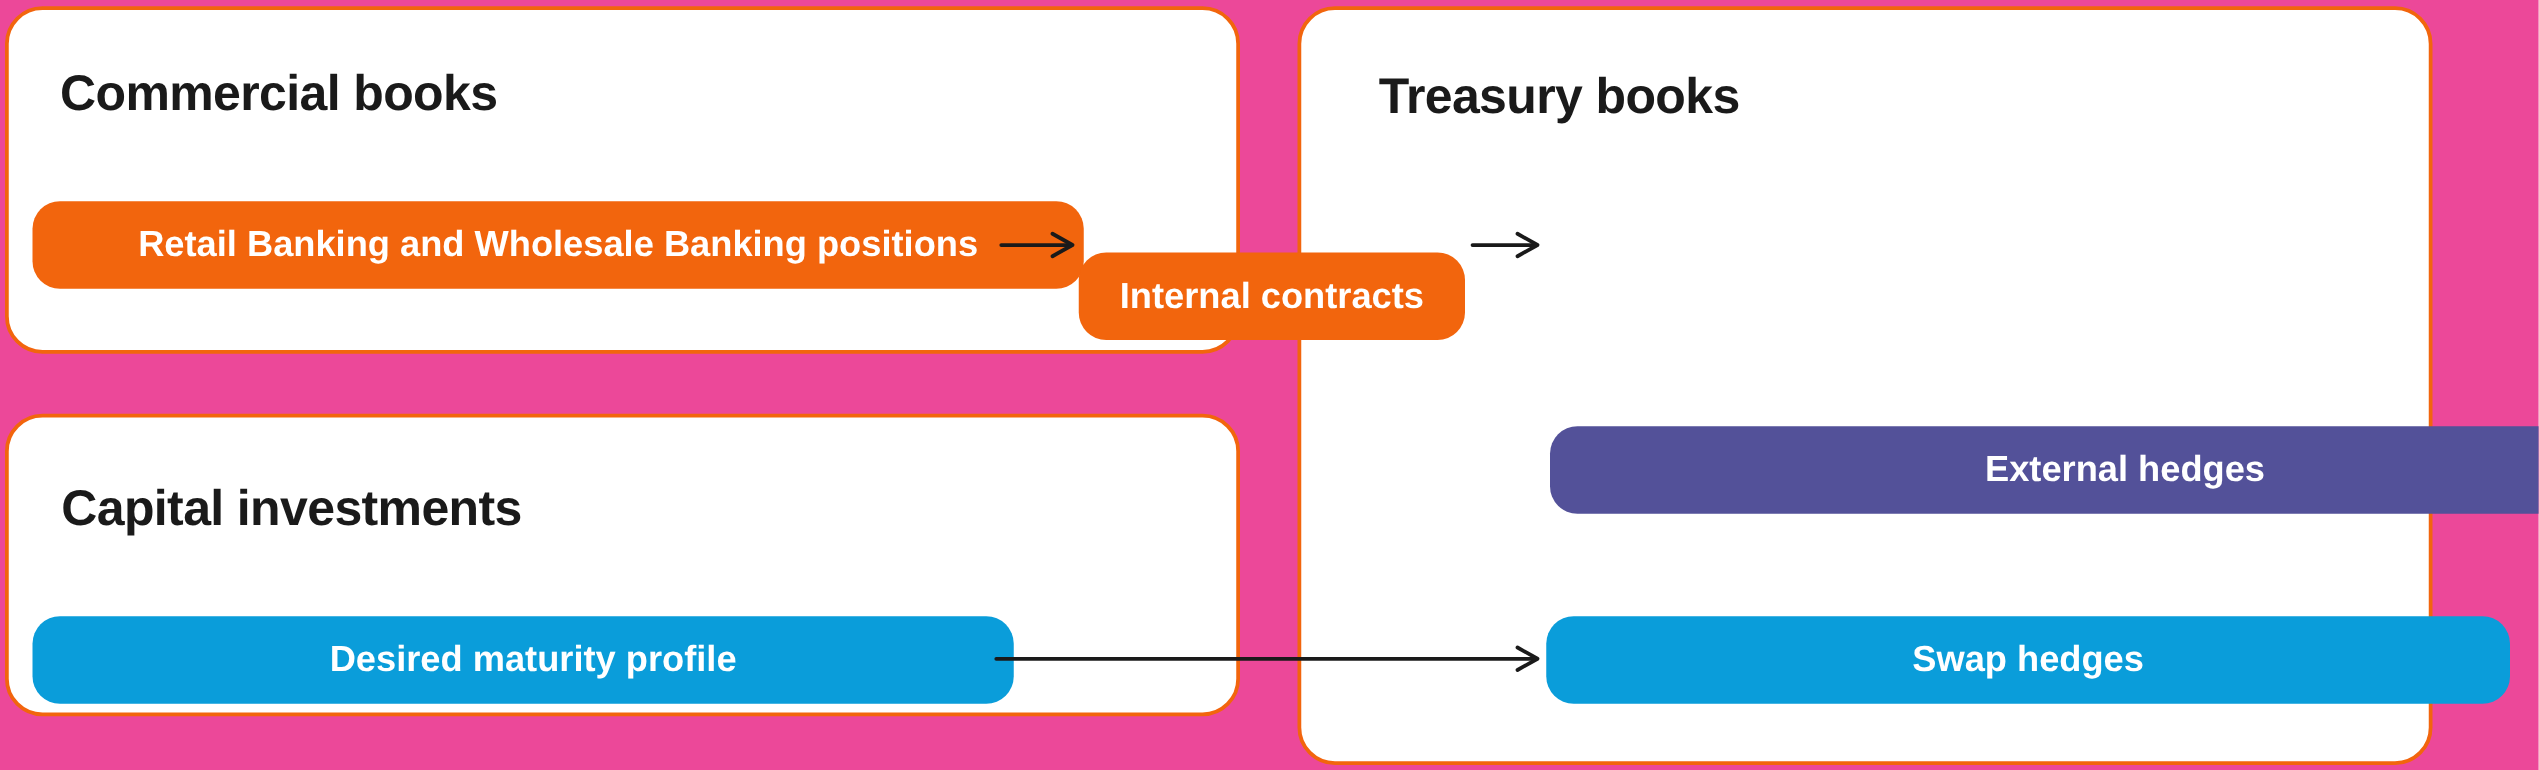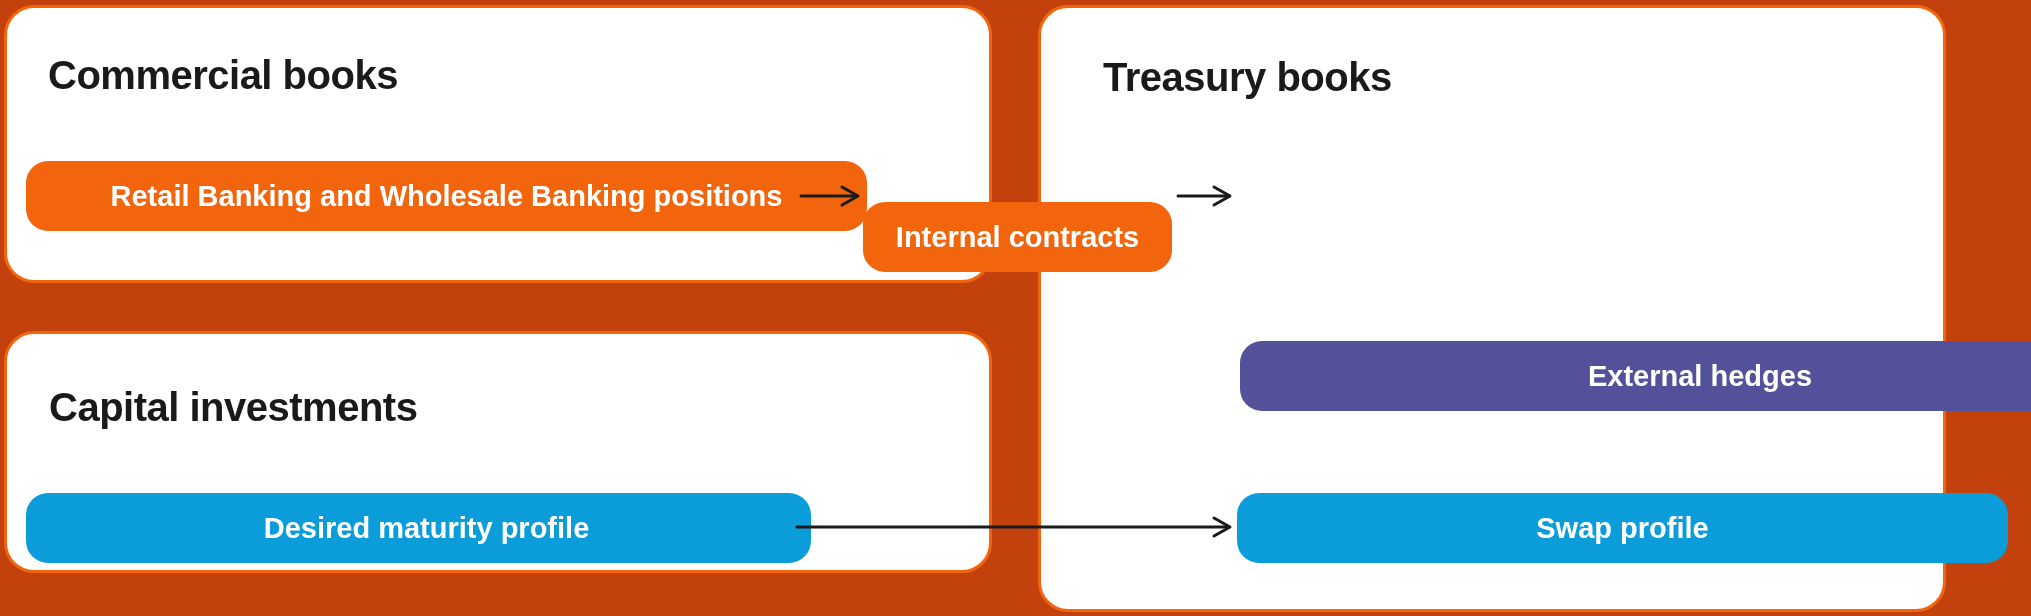--- a/index.html
+++ b/index.html
@@ -5,21 +5,21 @@
   html, body {
     margin: 0;
     padding: 0;
     background: #ffffff;
   }
   .canvas {
     position: relative;
     width: 2031px;
     height: 616px;
     font-family: "Liberation Sans", sans-serif;
-    background: #c2410c;
+    background: #ec4899;
     overflow: hidden;
   }
   .group {
     position: absolute;
     box-sizing: border-box;
     border: 3px solid #F2650D;
     border-radius: 30px;
     background: #ffffff;
     z-index: 1;
   }
@@ -88,21 +88,21 @@
     <h2 class="group-title" id="title-treasury">Treasury books</h2>
   </section>
 
   <div class="pill" id="pill-retail" style="background: rgb(242, 101, 13);">Retail Banking and Wholesale Banking positions</div>
 
   <div class="pill" id="pill-internal" style="background: rgb(242, 101, 13); margin-top: 41px;">Internal contracts</div>
 
 
   <div class="pill" id="pill-external" style="background: rgb(83, 81, 153);">External hedges</div>
 
-  <div class="pill" id="pill-swap" style="background: rgb(10, 157, 218);">Swap profile</div>
+  <div class="pill" id="pill-swap" style="background: rgb(10, 157, 218);">Swap hedges</div>
 
   <div class="pill" id="pill-desired" style="background: rgb(10, 157, 218);">Desired maturity profile</div>
 
   <svg class="arrows-layer" viewBox="0 0 2031 616" xmlns="http://www.w3.org/2000/svg">
       <g fill="none" stroke="#1A1A1A" stroke-width="3" stroke-linecap="round" stroke-linejoin="round">
         <line x1="801" y1="196" x2="855" y2="196"></line>
         <path d="M 842 187 L 858 196 L 842 205"></path>
       </g>
       <g fill="none" stroke="#1A1A1A" stroke-width="3" stroke-linecap="round" stroke-linejoin="round">
         <line x1="1178" y1="196" x2="1227" y2="196"></line>

